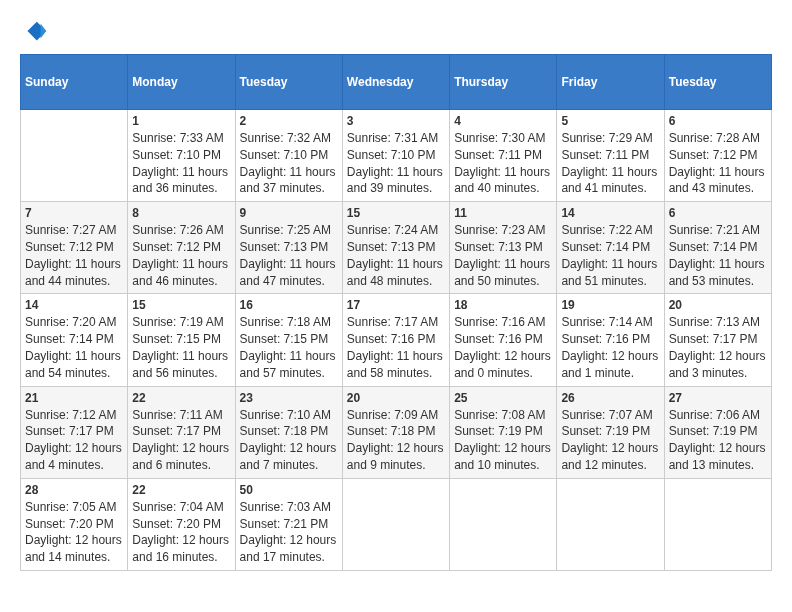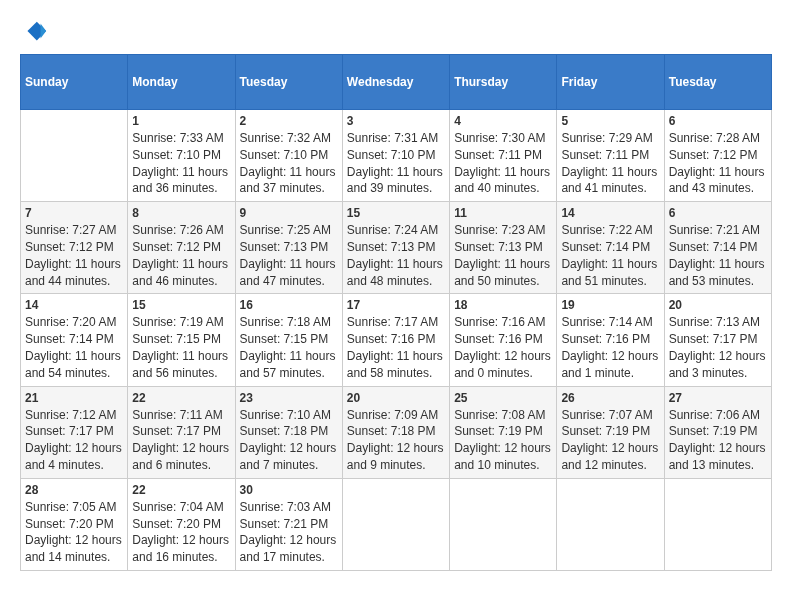--- a/index.html
+++ b/index.html
@@ -248,21 +248,21 @@
         <tr>
           <td>
             <span class="day-number">28</span>
             <div class="day-info">Sunrise: 7:05 AM<br>Sunset: 7:20 PM<br>Daylight: 12 hours and 14 minutes.</div>
           </td>
           <td>
             <span class="day-number">22</span>
             <div class="day-info">Sunrise: 7:04 AM<br>Sunset: 7:20 PM<br>Daylight: 12 hours and 16 minutes.</div>
           </td>
           <td>
-            <span class="day-number">30</span>
+            <span class="day-number">50</span>
             <div class="day-info">Sunrise: 7:03 AM<br>Sunset: 7:21 PM<br>Daylight: 12 hours and 17 minutes.</div>
           </td>
           <td class="empty-cell"></td>
           <td class="empty-cell"></td>
           <td class="empty-cell"></td>
           <td class="empty-cell"></td>
         </tr>
       </tbody>
   </table>
 </div>

